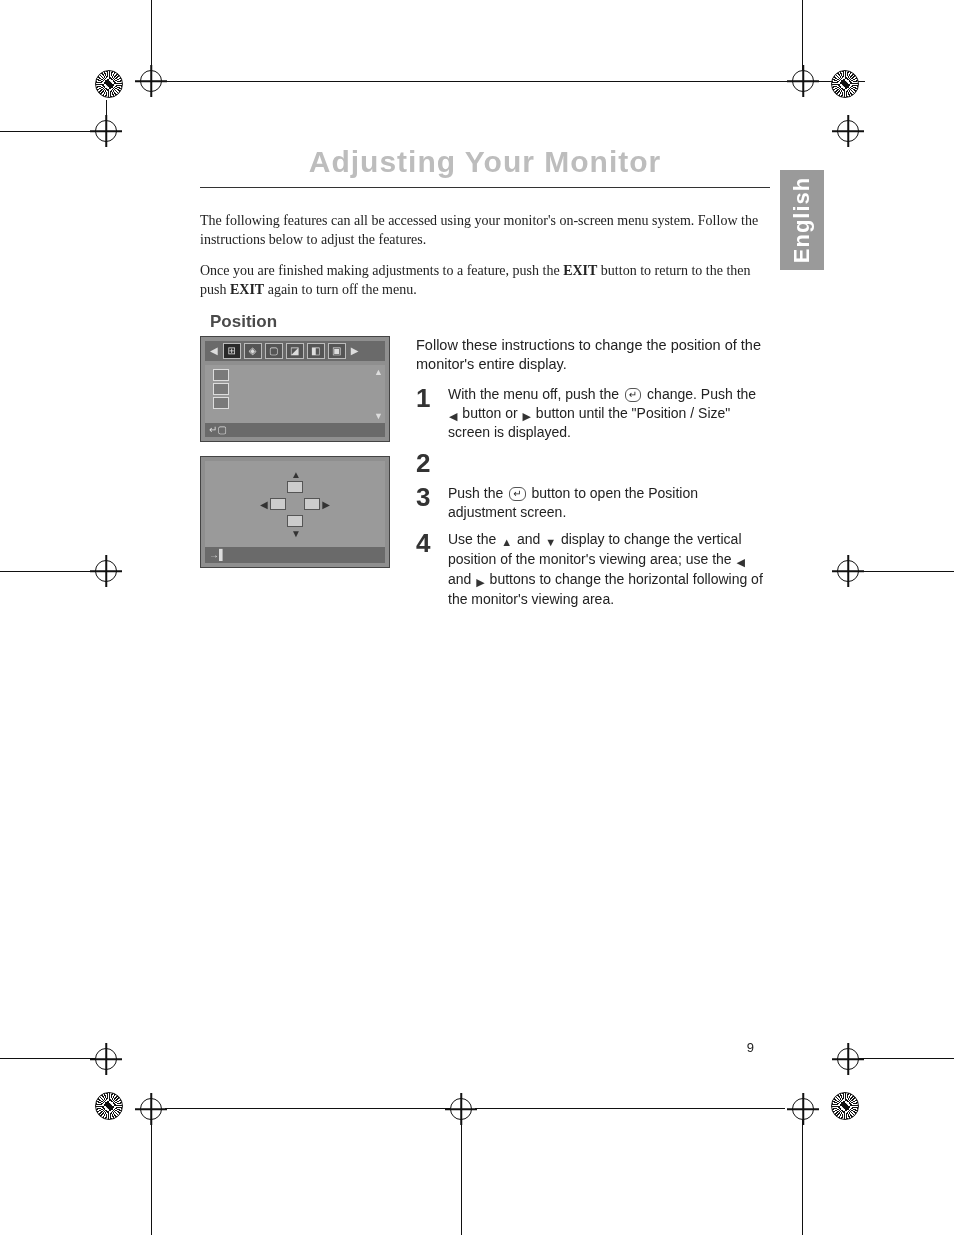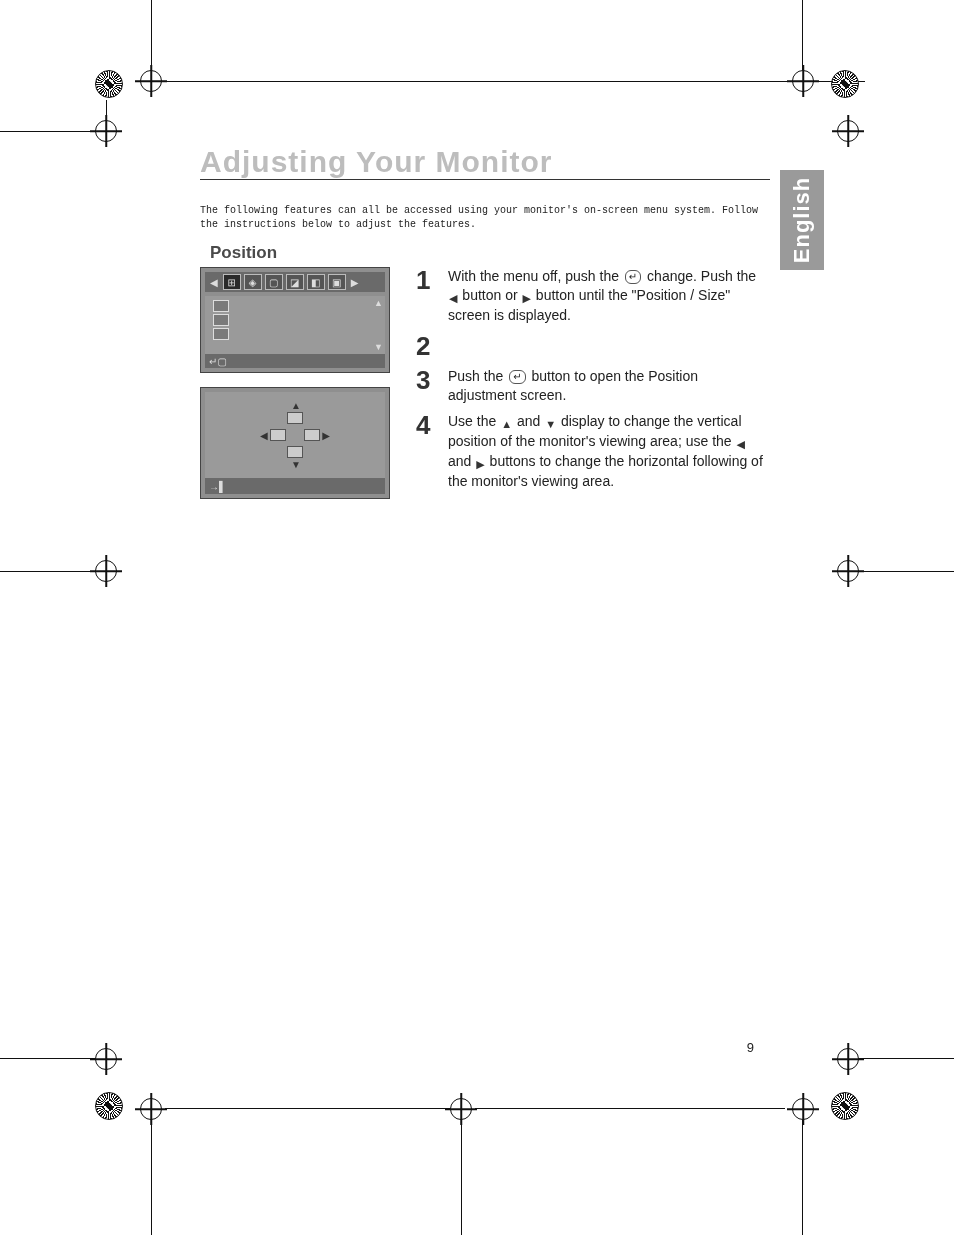--- a/index.html
+++ b/index.html
@@ -15,37 +15,38 @@
     position: absolute;
     left: 200px;
     top: 145px;
     width: 570px;
   }
   .main-title {
     font-size: 30px;
     font-weight: 800;
     color: #bdbdbd;
     letter-spacing: 1px;
+    text-align: center;
     border-bottom: 1px solid #333;
-    padding-bottom: 0;
+    padding-bottom: 8px;
     margin-bottom: 24px;
   }
   .section-heading {
     font-size: 23px;
     font-weight: 700;
     color: #5a5a5a;
     margin-bottom: 8px;
     font-family: "Arial Narrow", Arial, sans-serif;
     letter-spacing: -0.5px;
   }
   .body-text {
-    font-size: 10px;
+    font-size: 14px;
     line-height: 1.35;
     margin-bottom: 12px;
-    font-family: Liberation Mono, monospace;
+    font-family: Liberation Serif, serif;
   }
   .body-text b { font-weight: 700; }
   .subheading {
     font-size: 17px;
     font-weight: 700;
     color: #4a4a4a;
     margin: 10px 0 4px 10px;
     font-family: "Arial Narrow", Arial, sans-serif;
   }
   .columns { display: flex; gap: 26px; }
@@ -260,20 +261,23 @@
 <div class="lang-tab">
   <span>English</span>
 </div>
 
 <div class="page">
   <div class="main-title">Adjusting Your Monitor</div>
 
 
   <p class="body-text">The following features can all be accessed using your monitor's on-screen menu system. Follow the instructions below to adjust the features.</p>
 
+  <p class="body-text">
+    <span>Once you are finished making adjustments to a feature, push the </span><b>EXIT</b><span> button to return to the then push </span><b>EXIT</b><span> again to turn off the menu.</span>
+  </p>
 
   <div class="subheading">Position</div>
 
   <div class="columns">
     <div class="leftcol">
 
       <div class="osd">
         <div class="osd-tabs">
           <span class="osd-arrow">◀</span>
           <div class="osd-tab sel">⊞</div>
@@ -311,20 +315,21 @@
             <div class="box br"></div>
           </div>
         </div>
         <div class="osd2-foot">
           <span>→▌</span>
         </div>
       </div>
     </div>
 
     <div class="rightcol">
+      <p class="intro-right">Follow these instructions to change the position of the monitor's entire display.</p>
 
       <div class="step">
         <div class="step-num">1</div>
         <div class="step-text">
           <span>With the menu off, push the </span><span class="enter-icon">↵</span><span> change. Push the </span><span class="inline-icon">◀</span><span> button or </span><span class="inline-icon">▶</span><span> button until the "Position / Size" screen is displayed.</span>
         </div>
       </div>
 
       <div class="step">
         <div class="step-num">2</div>

